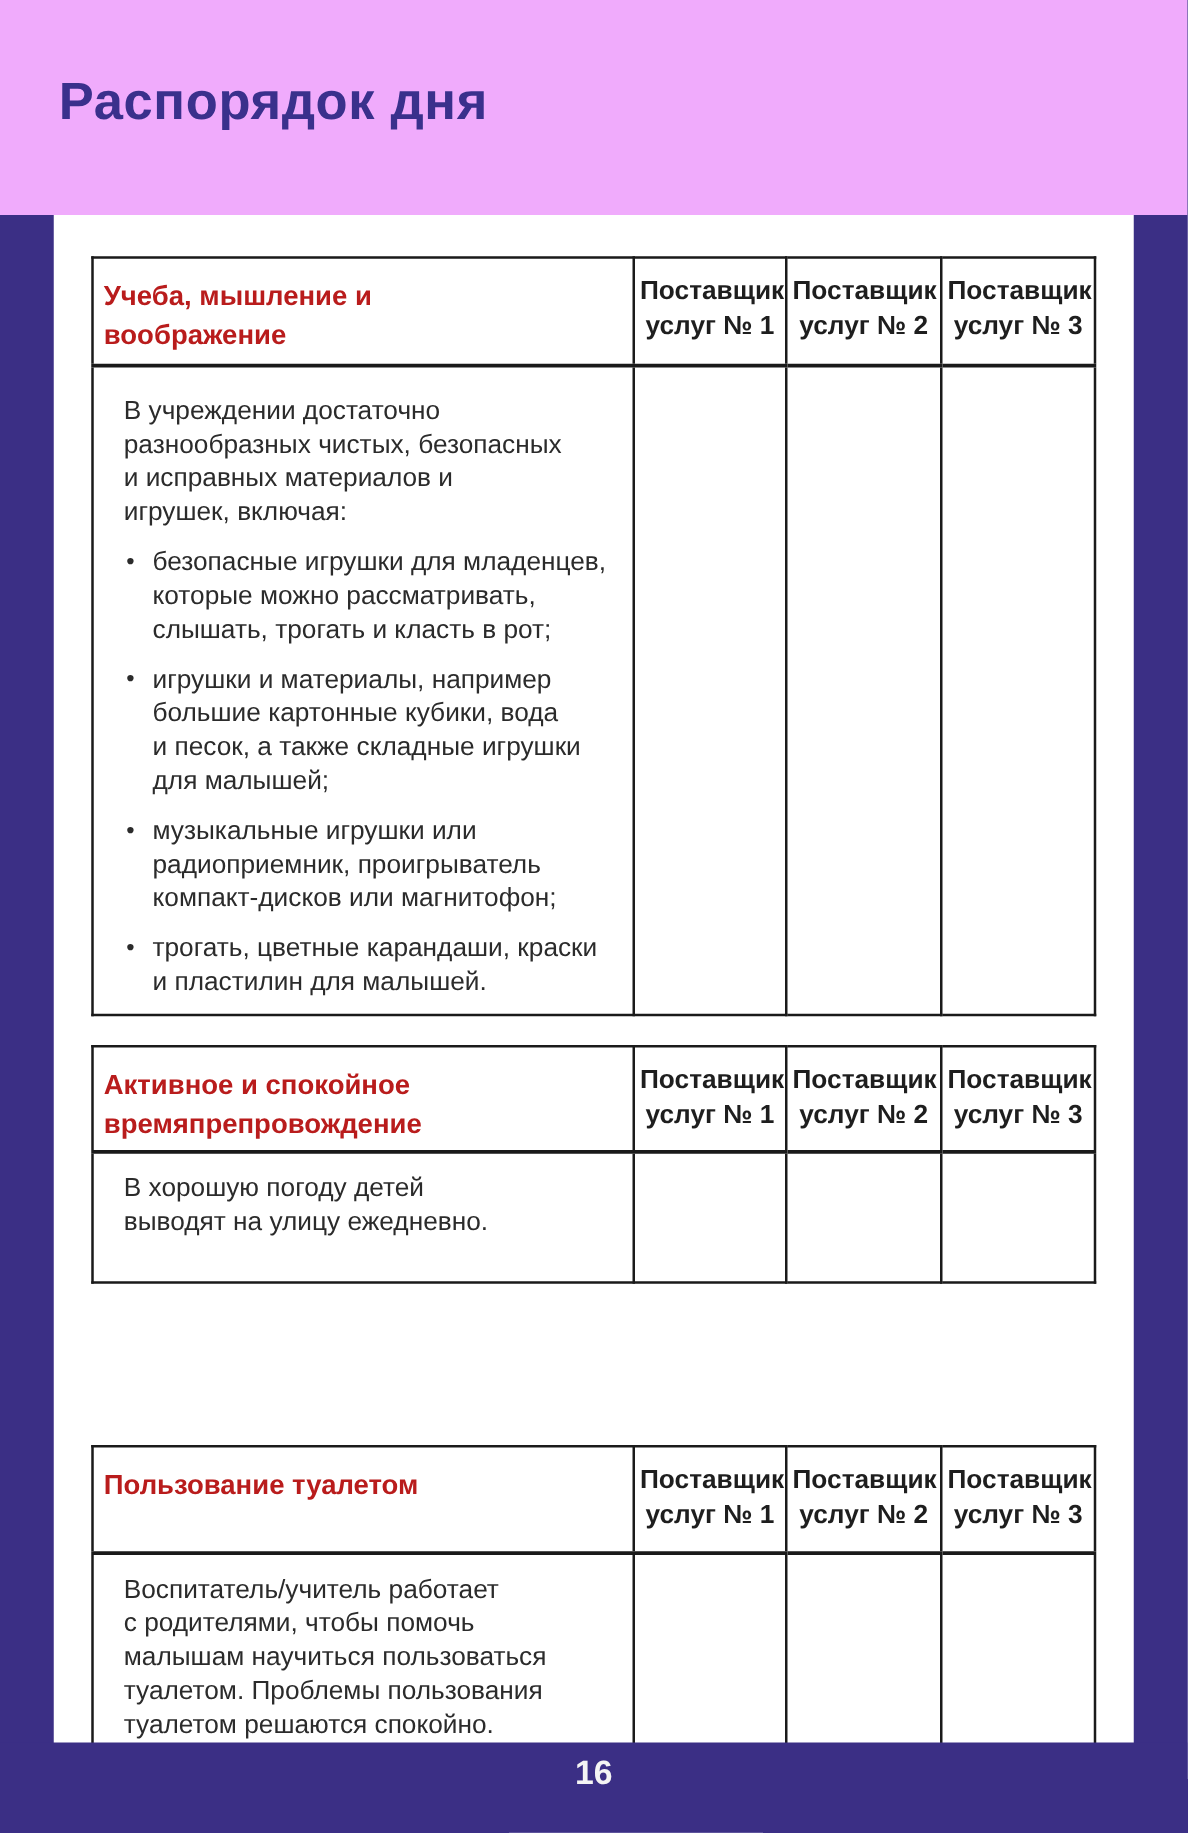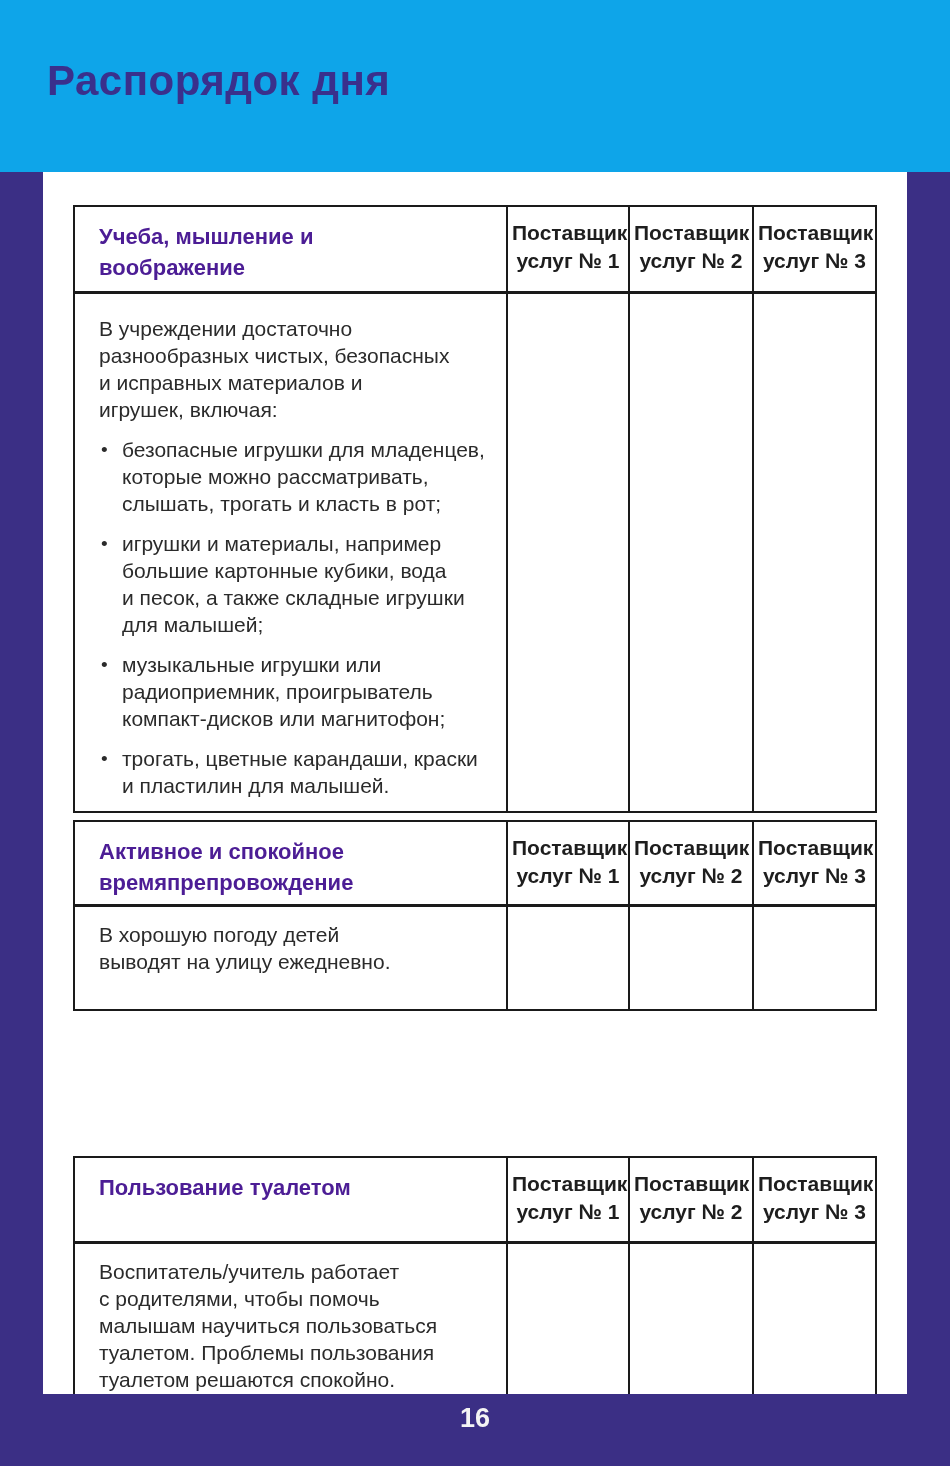--- a/index.html
+++ b/index.html
@@ -13,21 +13,21 @@
     position: relative;
     font-family: "Liberation Sans", sans-serif;
     overflow: hidden;
   }
   
   .header-band {
     position: absolute;
     top: 0; left: 0;
     width: 950px;
     height: 172px;
-    background: #0ea5e9;
+    background: #f0abfc;
   }
   .header-band h1 {
     position: absolute;
     left: 47px;
     top: 56px;
     margin: 0;
     font-size: 42px;
     line-height: 50px;
     font-weight: bold;
     color: #3A308C;
@@ -45,44 +45,44 @@
   
   table.check-table {
     position: absolute;
     left: 30px;
     width: 802px;
     border-collapse: collapse;
     table-layout: fixed;
     background: #ffffff;
   }
   #table-1 { top: 33px; }
-  #table-2 { top: 648px; }
+  #table-2 { top: 664px; }
   #table-3 { top: 984px; }
 
   col.c-desc { width: 433px; }
   col.c-p1   { width: 122px; }
   col.c-p2   { width: 124px; }
   col.c-p3   { width: 123px; }
 
   table.check-table th,
   table.check-table td {
     border: 2px solid #1A1A1A;
     vertical-align: top;
     background: #ffffff;
   }
   table.check-table thead th {
     border-bottom: 3px solid #1A1A1A;
   }
   th.title-cell {
     text-align: left;
-    padding: 14px 10px 6px 24px;
+    padding: 14px 10px 6px 8px;
     font-size: 22px;
     line-height: 31px;
     font-weight: bold;
-    color: #4c1d95;
+    color: #b91c1c;
     white-space: pre-line;
   }
   th.prov-cell {
     text-align: center;
     padding: 12px 4px 6px 4px;
     font-size: 21px;
     line-height: 28px;
     font-weight: bold;
     color: #1E1E1E;
     white-space: pre-line;

